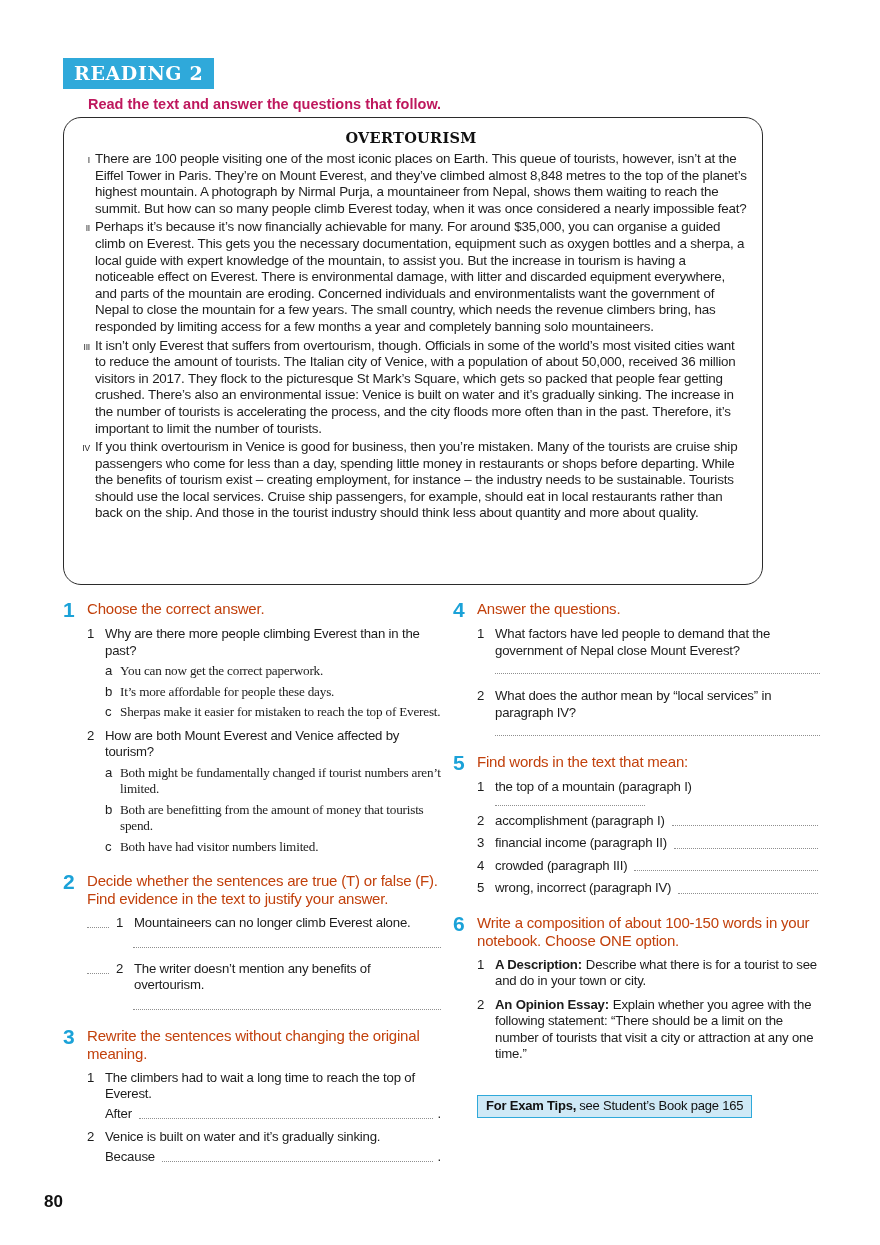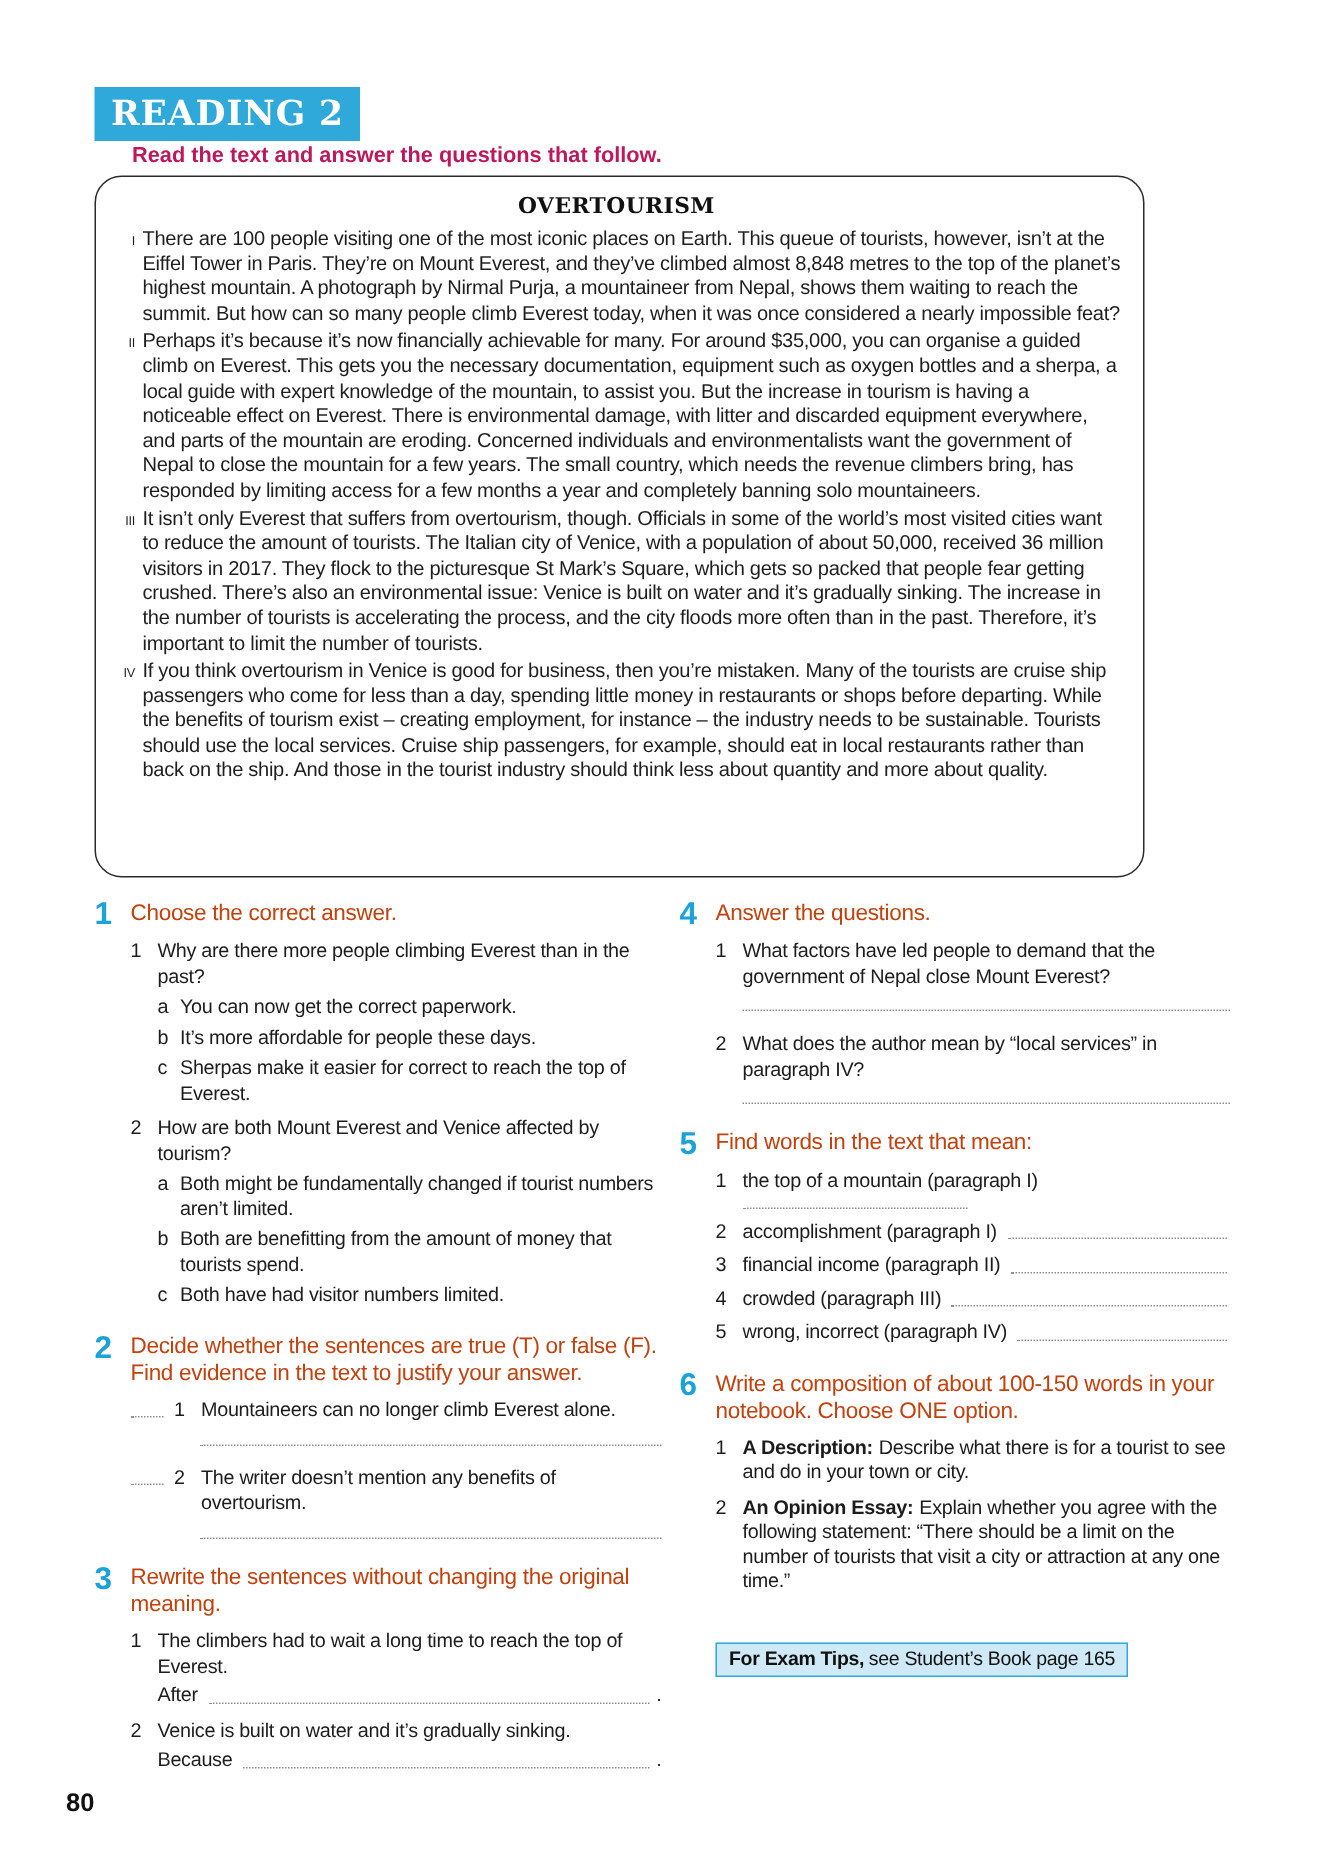--- a/index.html
+++ b/index.html
@@ -11,21 +11,21 @@
     position:relative;
     overflow:hidden;
   }
   .page { position:relative; width:880px; height:1245px; background:#fff; }
 
   
   .badge {
     position:absolute; left:63px; top:58px;
     background:#2fa9da; color:#fff;
     font-family:"DejaVu Serif", serif;
-    font-weight:700; font-size:23px; letter-spacing:0.6px;
+    font-weight:700; font-size:19px; letter-spacing:0.6px;
     padding:4px 11px 5px 11px;
   }
   .instruction {
     position:absolute; left:88px; top:96px;
     font-weight:700; font-size:14.5px; color:#be185d;
   }
 
   
   .passage {
     position:absolute; left:63px; top:117px; width:700px; height:468px;
@@ -62,21 +62,21 @@
     color:#1ba2d8; font-weight:700; font-size:21px; line-height:19px;
   }
   .ex-title { flex:1; font-weight:400; font-size:15px; line-height:18px; color:#c2410c; }
   .ex-body { padding-left:24px; }
 
   .q { display:flex; margin-top:7px; }
   .q-num { flex:none; width:18px; }
   .q-text { flex:1; }
   .opt { display:flex; margin-top:4px; padding-left:18px; }
   .opt-letter { flex:none; width:15px; }
-  .opt-text { flex:1; }
+  .opt-text { flex:1;font-family:Liberation Serif, serif; }
 
   .dotted { border-bottom:1.6px dotted #8f8f8f; }
 
   
   .tf-row { display:flex; margin-top:7px; }
   .tf-blank { flex:none; width:22px; height:13px; margin-right:7px; }
   .evidence-line { height:1px; margin:15px 0 13px 46px; }
   .evidence-line-r { height:1px; margin:14px 0 14px 18px; }
 
   
@@ -151,21 +151,21 @@
           <div class="opt">
             <span class="opt-letter">a</span>
             <span class="opt-text">You can now get the correct paperwork.</span>
           </div>
           <div class="opt">
             <span class="opt-letter">b</span>
             <span class="opt-text">It’s more affordable for people these days.</span>
           </div>
           <div class="opt">
             <span class="opt-letter">c</span>
-            <span class="opt-text">Sherpas make it easier for correct to reach the top of Everest.</span>
+            <span class="opt-text">Sherpas make it easier for mistaken to reach the top of Everest.</span>
           </div>
           <div class="q">
             <span class="q-num">2</span>
             <span class="q-text">How are both Mount Everest and Venice affected by tourism?</span>
           </div>
           <div class="opt">
             <span class="opt-letter">a</span>
             <span class="opt-text">Both might be fundamentally changed if tourist numbers aren’t limited.</span>
           </div>
           <div class="opt">

